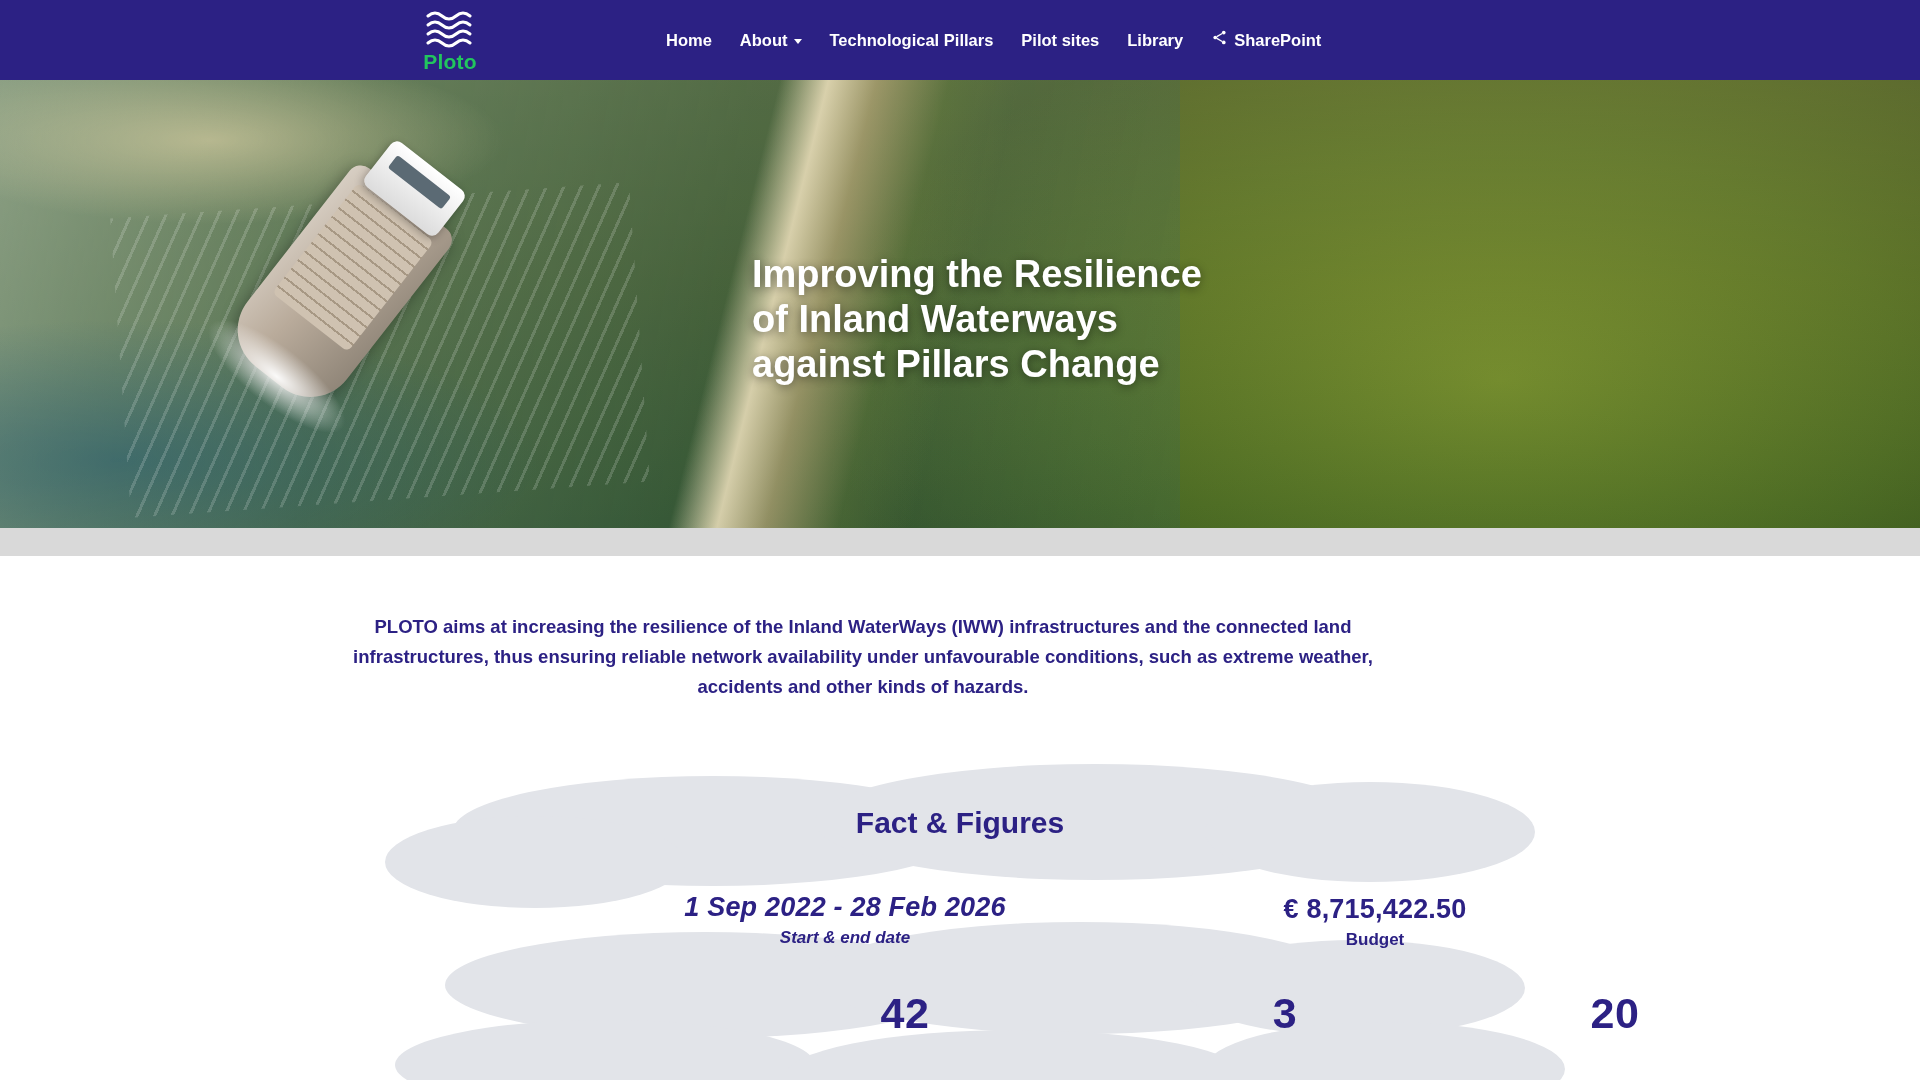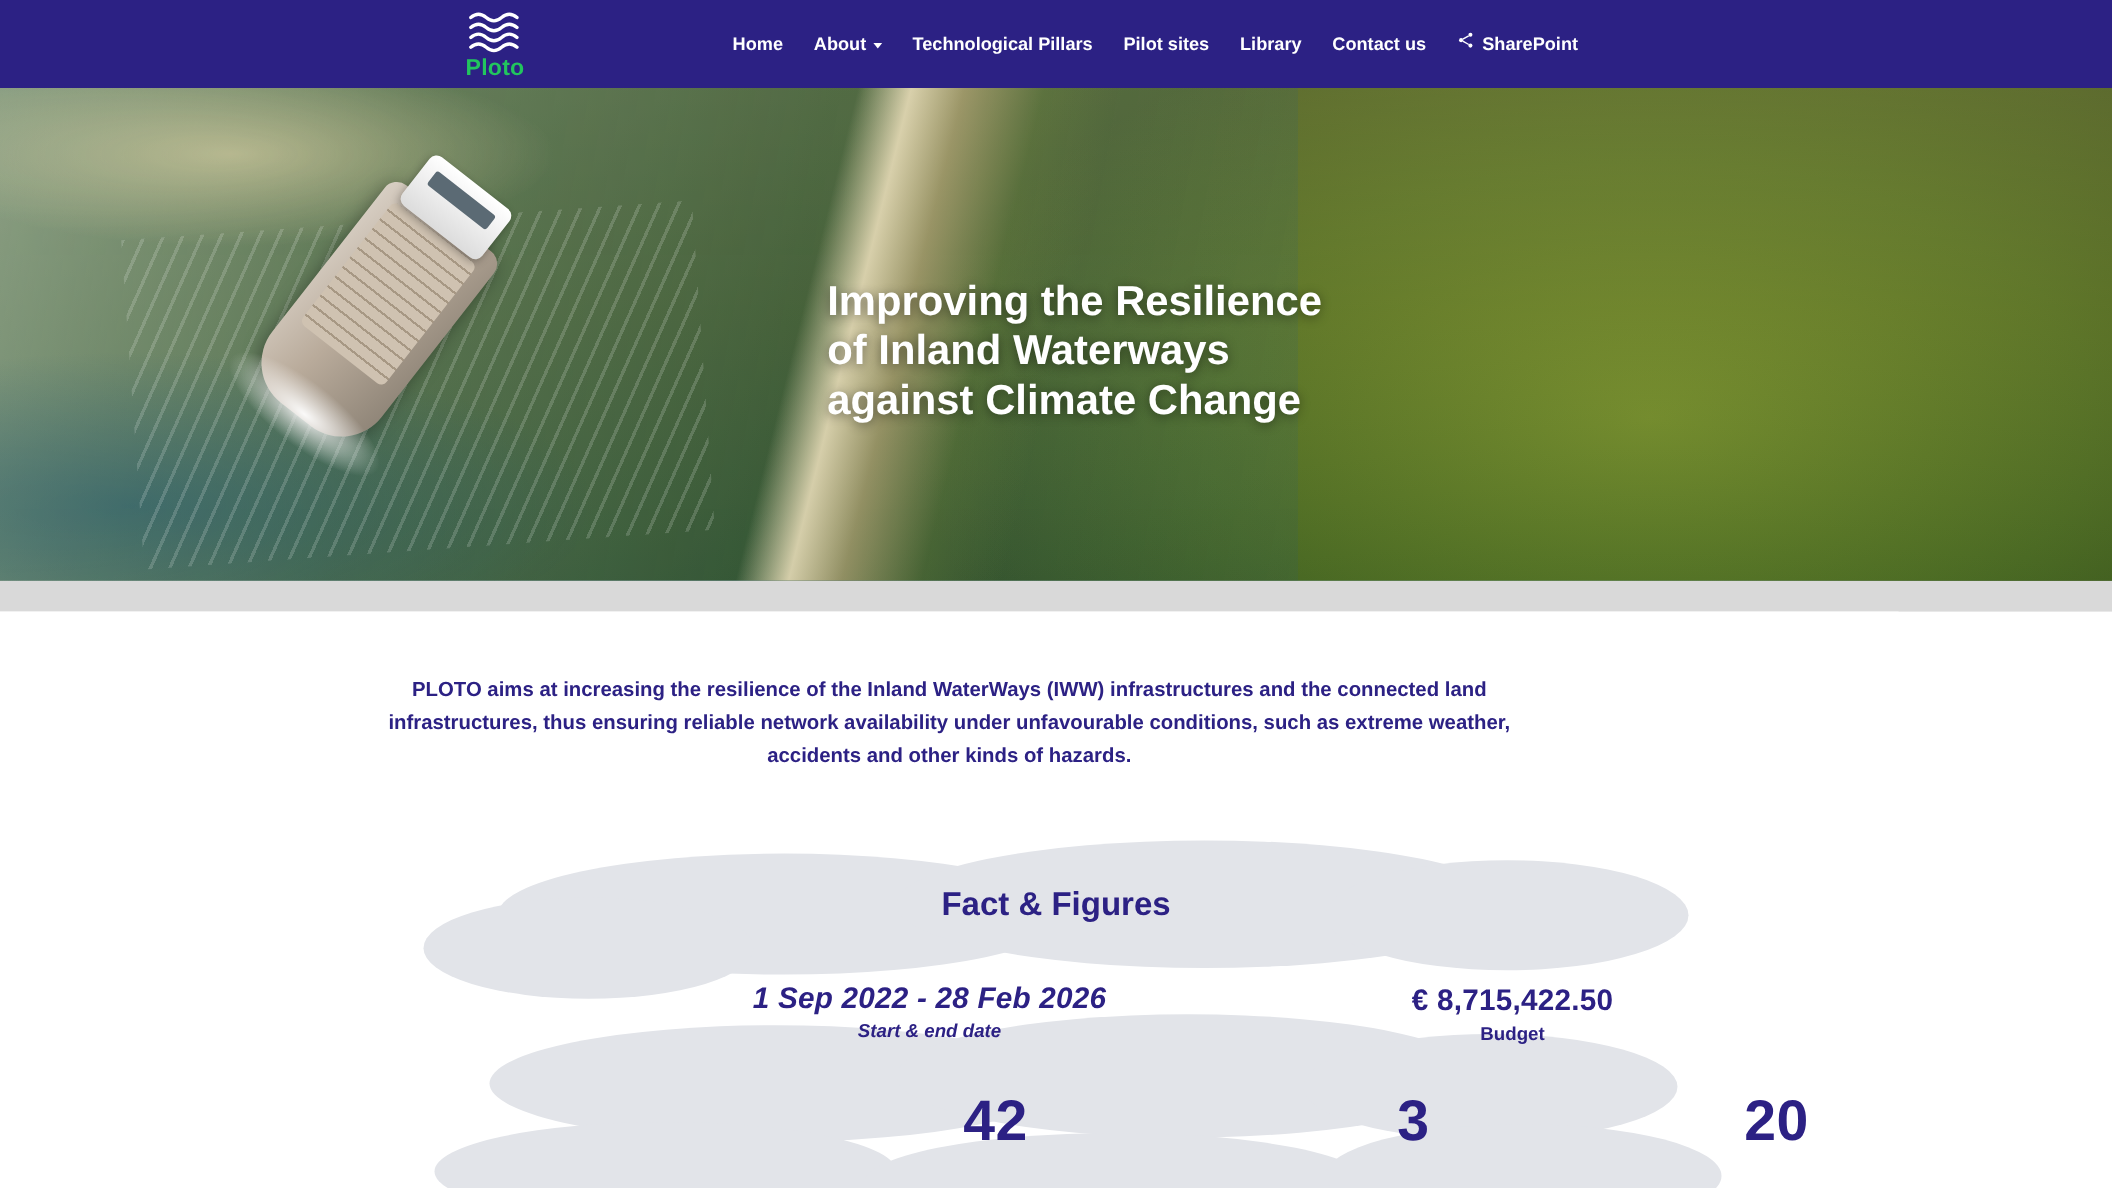--- a/index.html
+++ b/index.html
@@ -244,21 +244,21 @@
     font-size: 30px;
     font-weight: bold;
   }
   .stat {
     position: absolute;
     text-align: center;
     color: #2c2184;
   }
   .stat-value { font-size: 27px; font-weight: bold; letter-spacing: .2px; }
   .stat-label { font-size: 17px; font-weight: bold; margin-top: 5px; }
-  .stat-big .stat-value { font-size: 52px; letter-spacing: .5px; }
+  .stat-big .stat-value { font-size: 43px; letter-spacing: .5px; }
 
   .stat-dates  { left: 250px; top: 128px; width: 420px; font-style: italic; }
   .stat-budget { left: 820px; top: 130px; width: 340px; }
   .stat-n1 { left: 460px; top: 225px; width: 120px; }
   .stat-n2 { left: 840px; top: 225px; width: 120px; }
   .stat-n3 { left: 1160px; top: 225px; width: 140px; }
 </style>
 </head>
 <body>
 
@@ -295,23 +295,20 @@
 
     <div class="nav-item">
       <span>Pilot sites</span>
     </div>
 
     <div class="nav-item">
       <span>Library</span>
     </div>
 
 
-    <div class="nav-item">
-      <span>Contact us</span>
-    </div>
 
     <div class="nav-item">
       <span class="share-icon">
         <svg width="17" height="17" viewBox="0 0 24 24" aria-hidden="true">
           <g fill="#ffffff">
             <circle cx="18" cy="5" r="2.6"></circle>
             <circle cx="6" cy="12" r="2.6"></circle>
             <circle cx="18" cy="19" r="2.6"></circle>
           </g>
           <g stroke="#ffffff" stroke-width="1.8">
@@ -336,21 +333,21 @@
   <div class="barge">
     <div class="hull"></div>
     <div class="cargo"></div>
     <div class="cabin"></div>
     <div class="foam"></div>
   </div>
 
   <div class="hero-title">
     <div>Improving the Resilience</div>
     <div>of Inland Waterways</div>
-    <div>against Climate Change</div>
+    <div>against Pillars Change</div>
   </div>
 </div>
 
 <div class="grey-band"></div>
 
 <div class="intro-wrap">
   <p class="intro">PLOTO aims at increasing the resilience of the Inland WaterWays (IWW) infrastructures and the connected land infrastructures, thus ensuring reliable network availability under unfavourable conditions, such as extreme weather, accidents and other kinds of hazards.</p>
 </div>
 
 <div class="facts">

